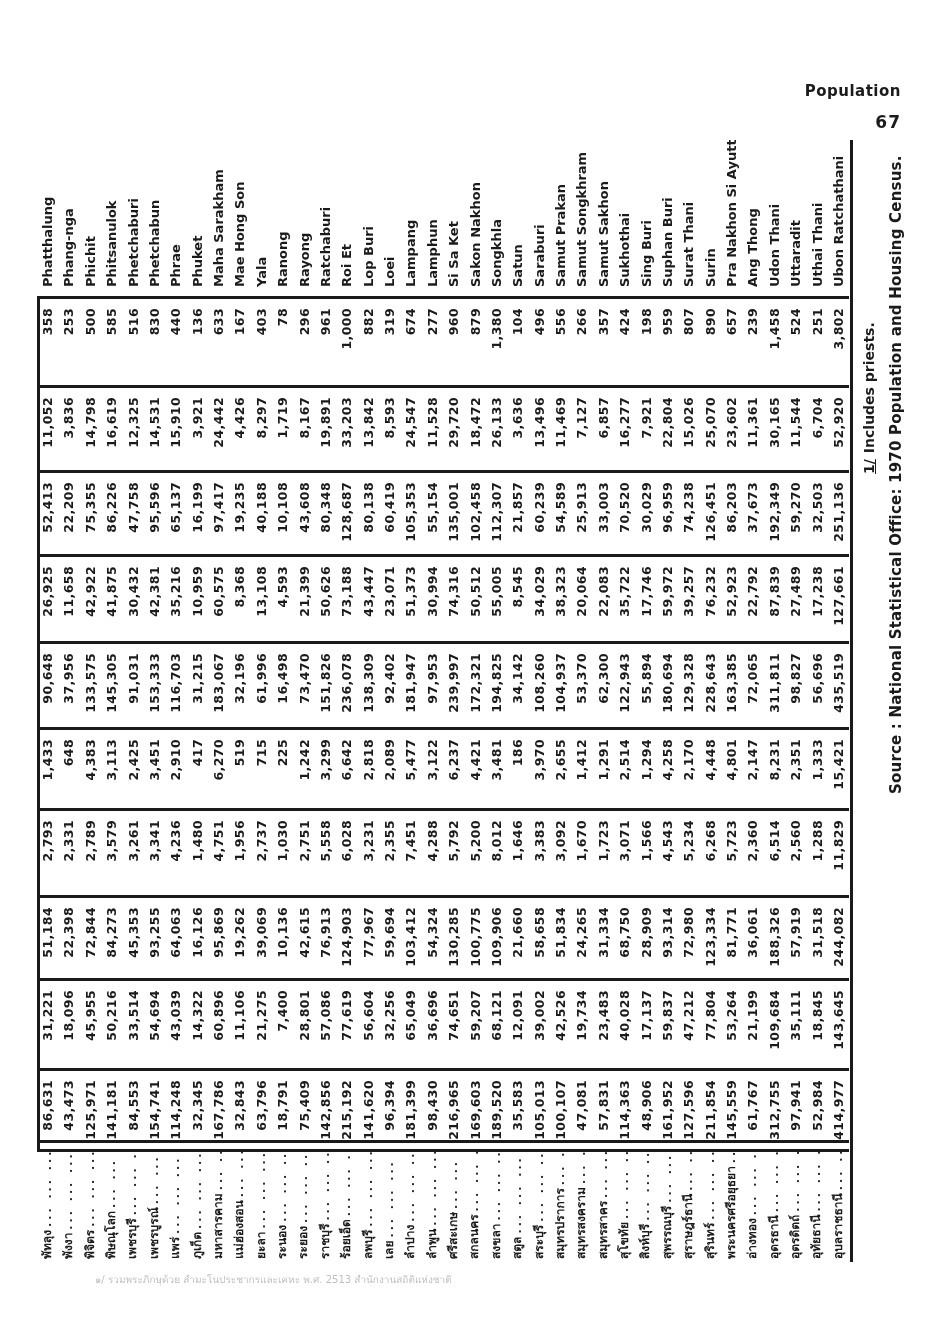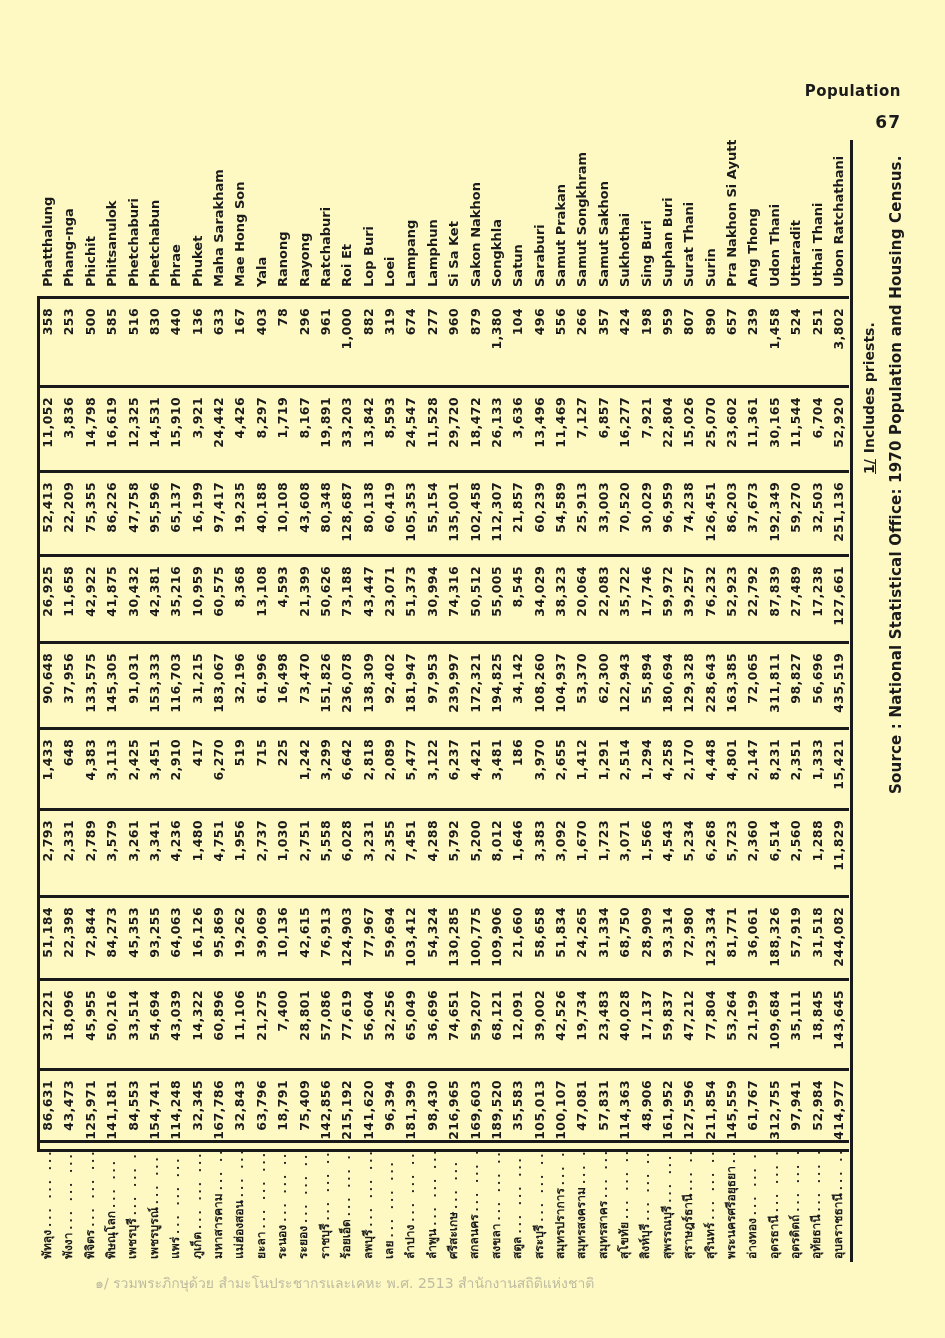--- a/index.html
+++ b/index.html
@@ -1,16 +1,16 @@
 <!DOCTYPE html>
 <html><head>
 <meta charset="utf-8">
 <style>
   html,body{margin:0;padding:0;background:#d8d8d4;}
-  .page{position:relative;width:945px;height:1338px;background:#fef9c3;overflow:hidden;
+  .page{position:relative;width:945px;height:1338px;background:#ffffff;overflow:hidden;
         font-family:"DejaVu Sans", sans-serif;color:#1b1b1b;}
   
   .pg-head{position:absolute;right:44px;top:82px;text-align:right;}
   .pg-head .t{font-size:15px;font-weight:bold;letter-spacing:.5px;}
   .pg-head .n{font-size:17px;font-weight:bold;margin-top:12px;letter-spacing:1px;}
   
   .rot{position:absolute;left:37px;top:1262px;width:1122px;height:905px;
        transform:rotate(-90deg);transform-origin:0 0;}
   .tbl{position:relative;display:grid;width:1122px;height:813px;
        grid-template-columns:110px 12px 72px 90px 83px 87px 81px 86px 87px 84px 85px 89px 156px;
@@ -19,21 +19,21 @@
   .c{overflow:hidden;white-space:nowrap;line-height:21.4px;font-weight:bold;}
   .c.thai{display:flex;align-items:center;padding-left:3px;font-size:12px;gap:3px;}
   .c.thai .dots{flex:1;overflow:hidden;letter-spacing:3px;font-size:11px;color:#2a2a2a;}
   .c.rule{border-left:3px solid #1a1a1a;border-right:3px solid #1a1a1a;box-sizing:border-box;}
   .c.num{text-align:right;padding-right:9px;font-size:12.5px;letter-spacing:.4px;
          border-right:3px solid #1a1a1a;box-sizing:border-box;}
   .c.eng{padding-left:9px;font-size:13px;}
   .fnote{position:absolute;left:788px;top:824px;font-size:14px;font-weight:bold;}
   .fnote .mk{text-decoration:underline;margin-right:6px;}
   .src{position:absolute;left:468px;top:850px;font-size:15px;font-weight:bold;letter-spacing:.2px;}
-  .thai-footer{position:absolute;left:95px;top:1272px;font-size:14px;color:#8a8a86;opacity:.55;}
+  .thai-footer{position:absolute;left:95px;top:1272px;font-size:10px;color:#8a8a86;opacity:.55;}
 </style>
 </head>
 <body>
 
 <div class="page">
 
   <div class="pg-head">
     <div class="t">Population</div>
     <div class="n">67</div>
   </div>

